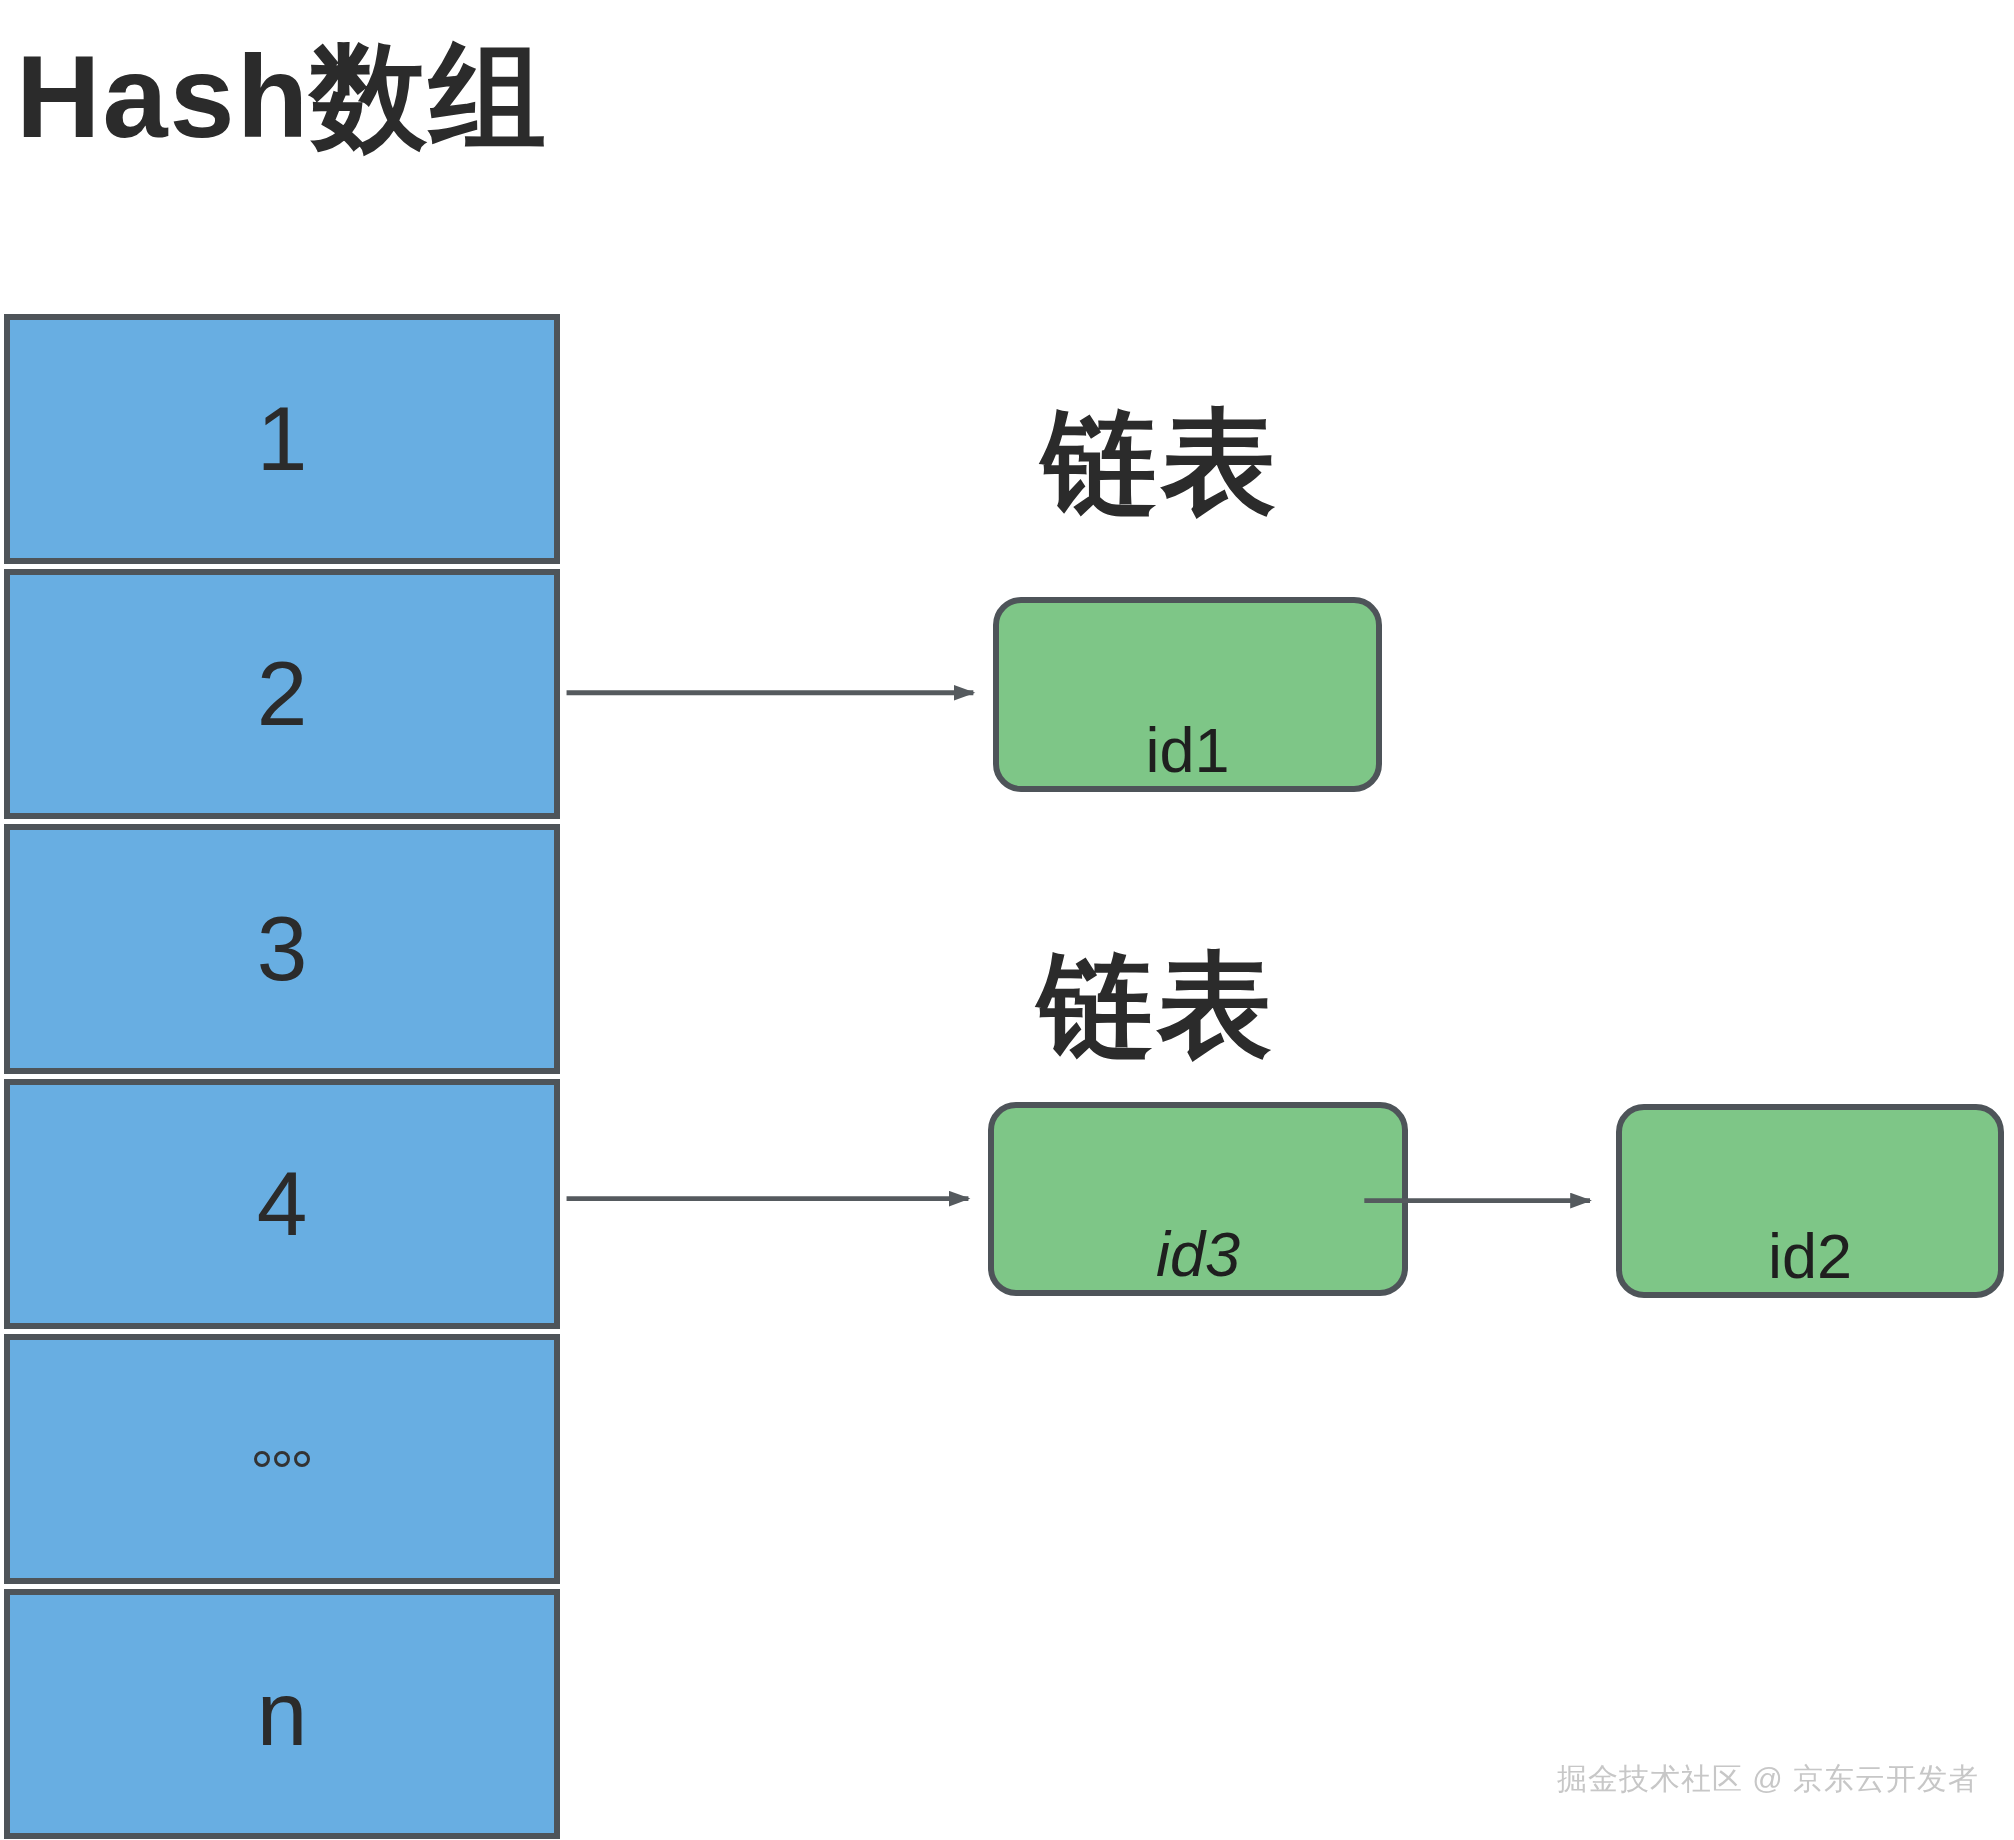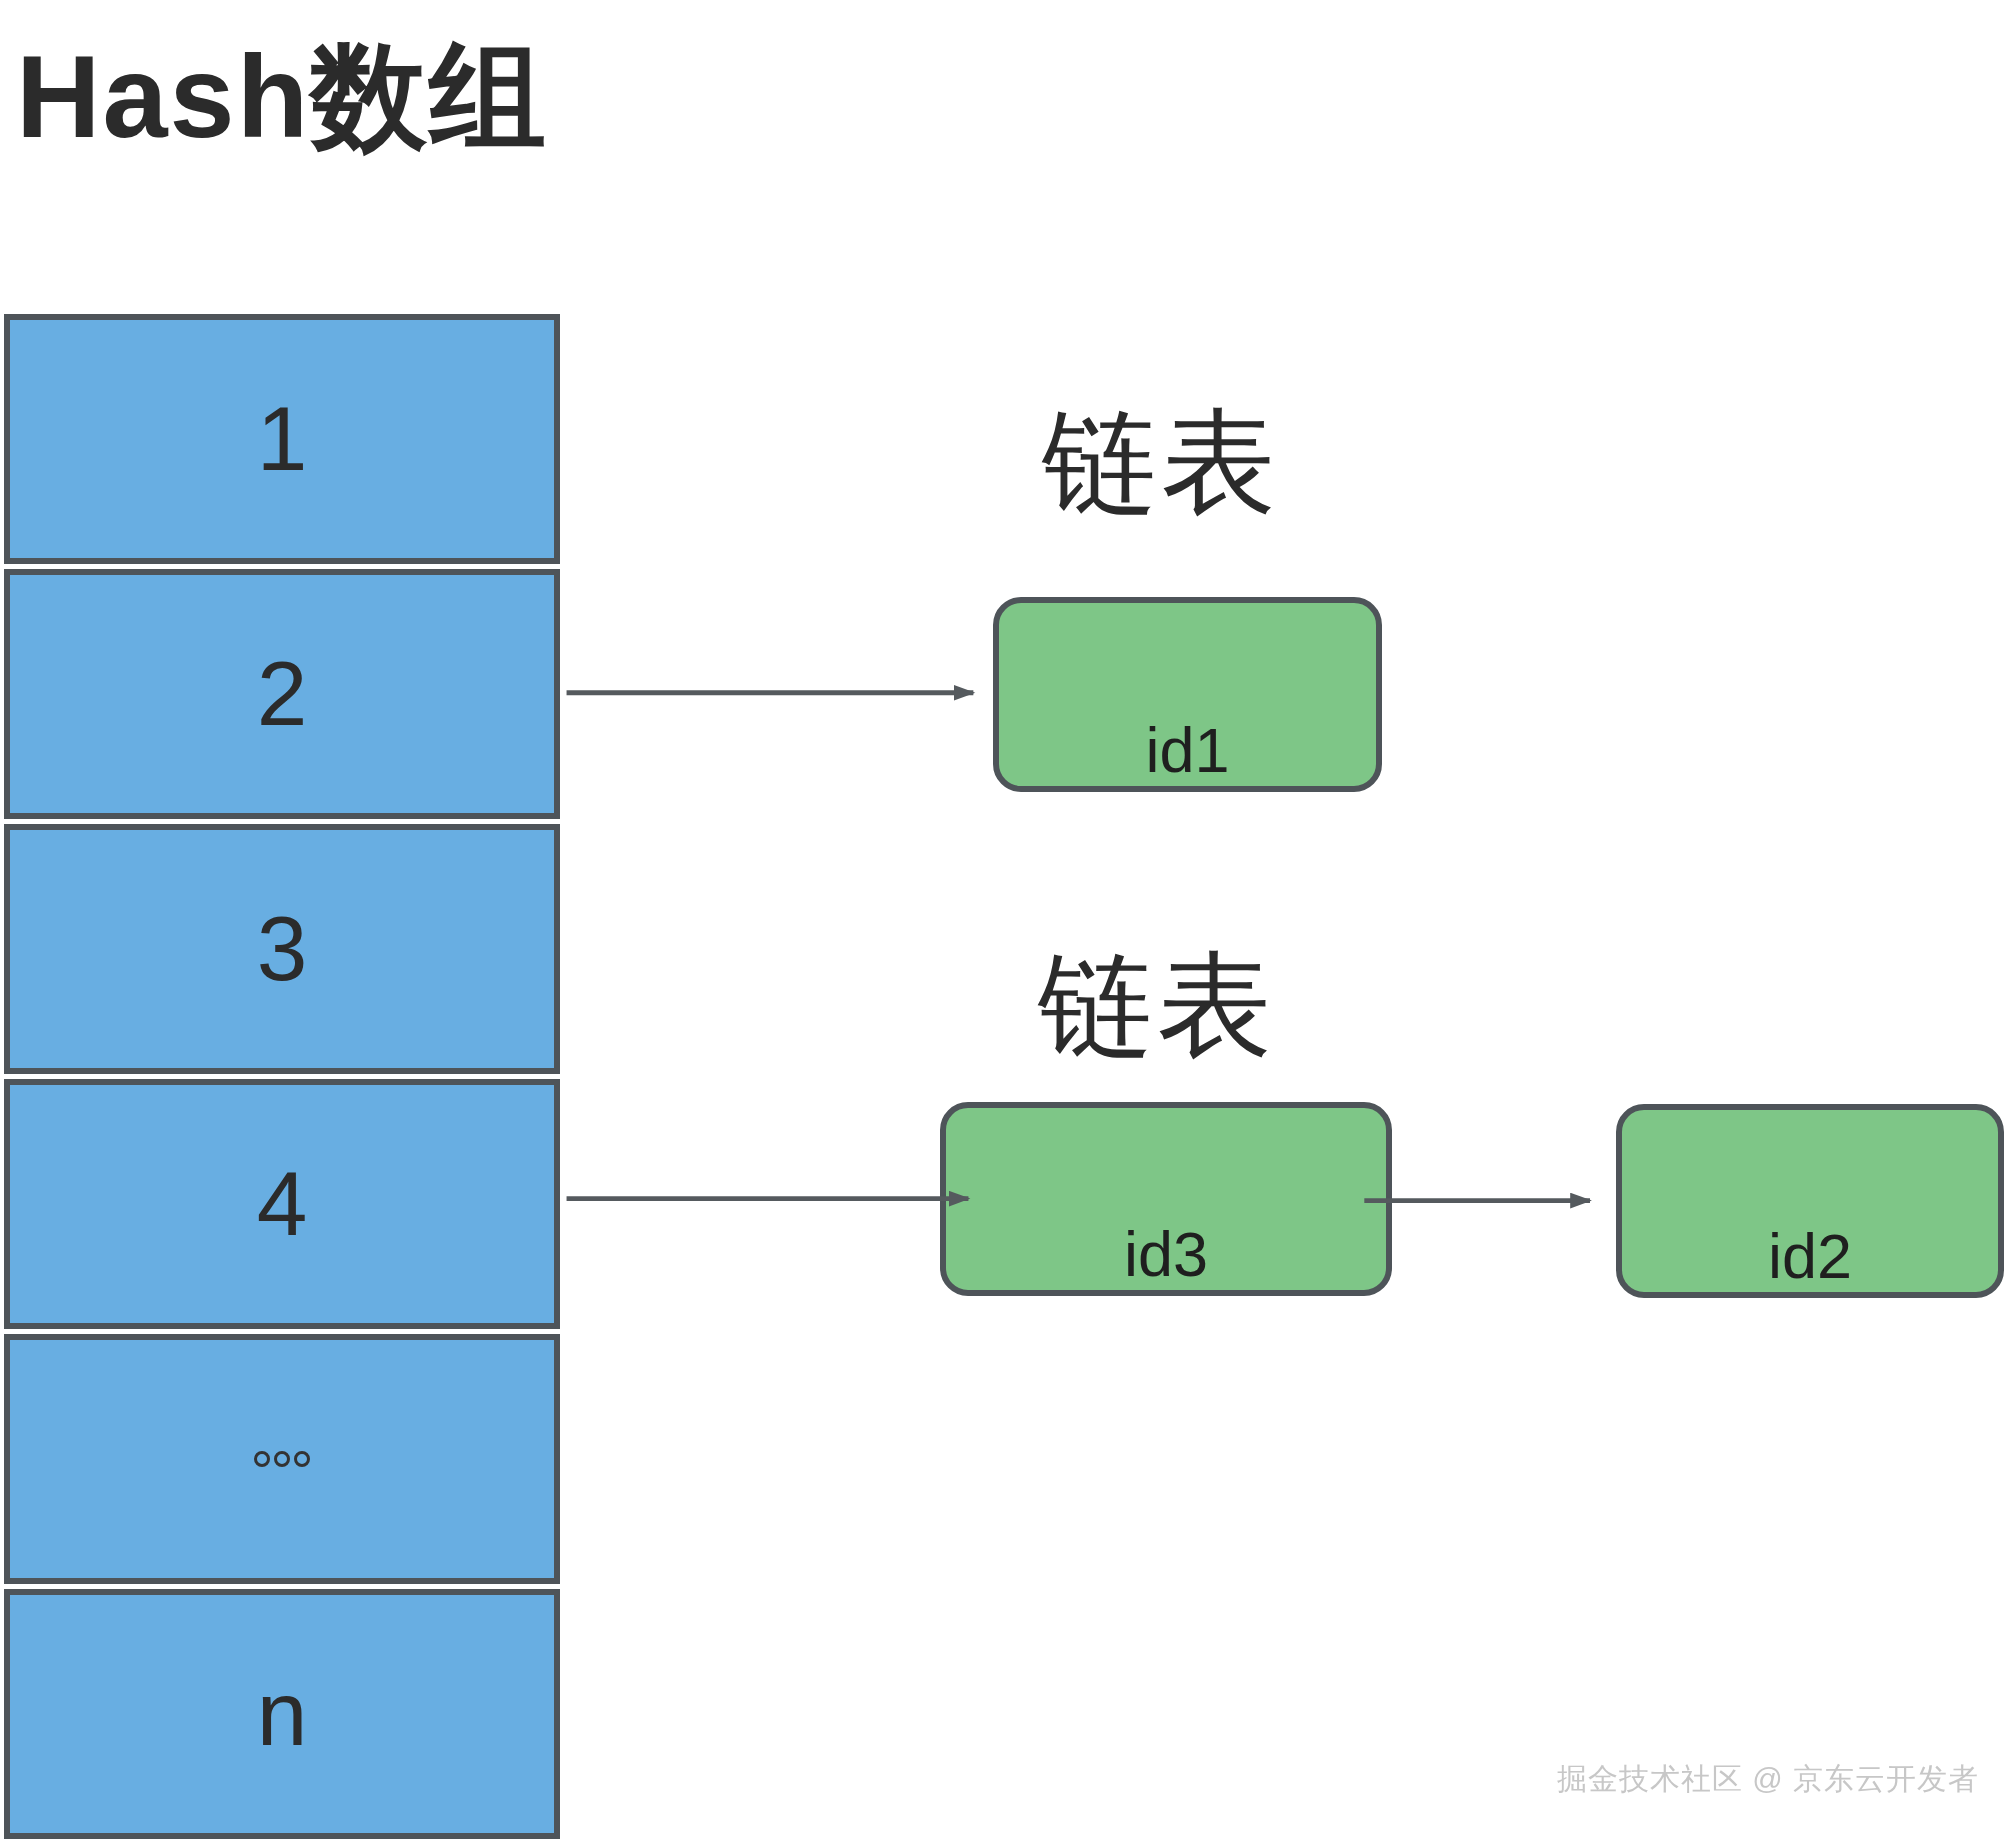--- a/index.html
+++ b/index.html
@@ -56,21 +56,21 @@
     border: 3px solid #333333;
     border-radius: 50%;
     margin: 0 2px;
     background: transparent;
   }
 
   
   .ll-heading {
     position: absolute;
     font-size: 115px;
-    font-weight: 400;
+    font-weight: 700;
     line-height: 1.22;
     letter-spacing: 4px;
     color: var(--text, #2b2b2b);
     white-space: nowrap;
   }
   .ll-heading.pos-1 { left: 1042px; top: 392px; }
   .ll-heading.pos-2 { left: 1038px; top: 935px; }
 
   
   .node {
@@ -79,21 +79,21 @@
     border: 6px solid var(--outline, #4e5459);
     border-radius: 28px;
     box-sizing: border-box;
     display: flex;
     align-items: flex-end;
     justify-content: center;
     font-size: 63px;
     color: #1f1f1f;
   }
   .node.pos-id1 { left: 993px; top: 597px;  width: 389px; height: 195px; }
-  .node.pos-id3 { left: 940px;  top: 1102px; width: 452px; height: 194px; }
+  .node.pos-id3 { left: 988px;  top: 1102px; width: 420px; height: 194px; font-style: italic; }
   .node.pos-id2 { left: 1616px; top: 1104px; width: 388px; height: 194px; }
 
   
   svg.arrows {
     position: absolute;
     left: 0; top: 0;
     width: 2015px; height: 1840px;
     pointer-events: none;
   }
   svg.arrows line { stroke: var(--arrow, #555a5e); stroke-width: 5; }

